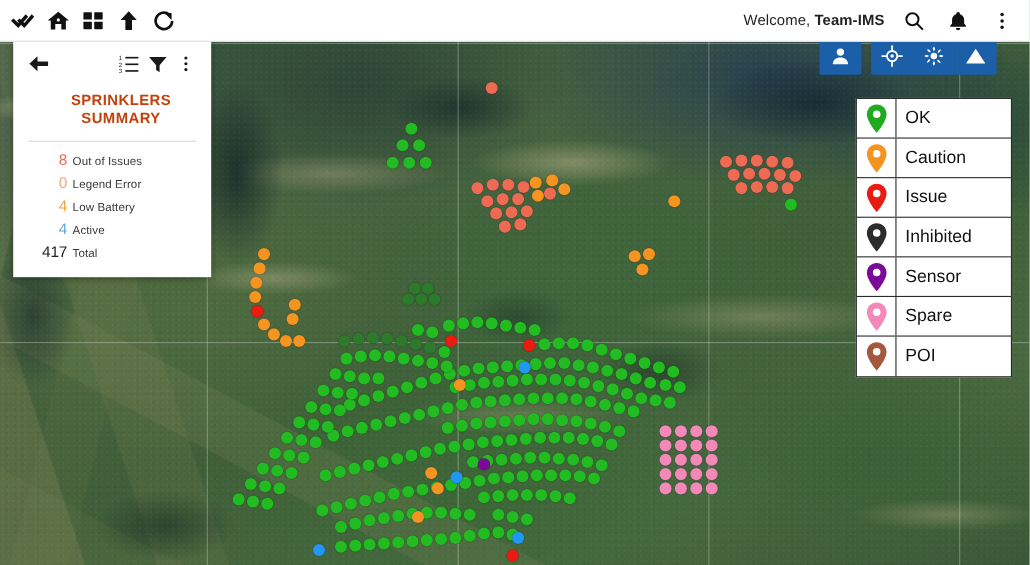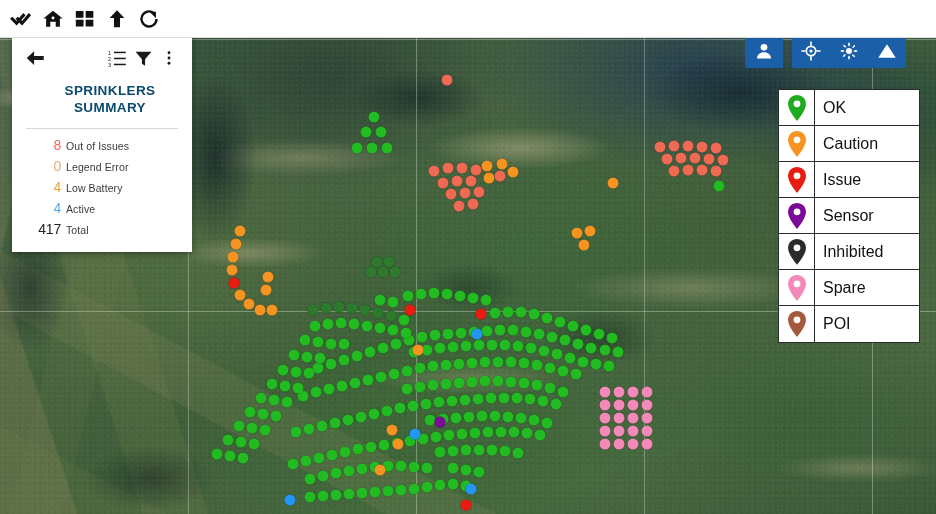--- a/index.html
+++ b/index.html
@@ -132,21 +132,21 @@
   }
   .panel-toolbar .sp { flex: 1; }
   .pbtn {
     width: 26px; height: 26px;
     display: flex; align-items: center; justify-content: center;
     color: #1a1a1a; cursor: pointer;
   }
   .panel-title {
     text-align: center;
     font-size: 13.5px; font-weight: bold;
-    color: #0c4a6e; letter-spacing: .4px;
+    color: #c2410c; letter-spacing: .4px;
     line-height: 17px;
     padding: 10px 8px 12px 24px;
   }
   .panel-div {
     height: 1px; background: #d8d8d8;
     margin: 0 14px 8px 14px;
   }
   .stats { padding: 0 12px 0 12px; }
   .stat-row {
     display: flex; align-items: baseline;
@@ -247,20 +247,47 @@
       </div>
 
       <div class="hicon" title="Refresh">
         <svg width="22" height="22" viewBox="0 0 24 24" fill="none" stroke="currentColor" stroke-width="2.6">
           <path d="M20.2 12 A8.2 8.2 0 1 1 17.3 5.7" stroke-linecap="butt"></path>
           <path d="M12.6 4.2 L19.6 4.2 L19.6 11.2" fill="currentColor" stroke="none"></path>
         </svg>
       </div>
     </div>
 
+    <div class="header-right">
+      <div class="welcome">
+        <span>Welcome, </span><b>Team-IMS</b>
+      </div>
+
+      <div class="hicon" title="Search">
+        <svg width="20" height="20" viewBox="0 0 24 24" fill="none" stroke="currentColor" stroke-width="2.2">
+          <circle cx="10.2" cy="10.2" r="6.6"></circle>
+          <line x1="15.2" y1="15.2" x2="21" y2="21" stroke-linecap="round"></line>
+        </svg>
+      </div>
+
+      <div class="hicon" title="Notifications">
+        <svg width="20" height="20" viewBox="0 0 24 24" fill="currentColor">
+          <path d="M12 2.2 a2 2 0 0 1 2 2 v.5 c3 .8 4.6 3.3 4.6 6.4 v3.6 l2 2.6 v1.1 H3.4 v-1.1 l2-2.6 v-3.6 c0-3.1 1.6-5.6 4.6-6.4 v-.5 a2 2 0 0 1 2-2 z"></path>
+          <path d="M9.6 19.8 h4.8 a2.4 2.4 0 0 1 -4.8 0 z"></path>
+        </svg>
+      </div>
+
+      <div class="hicon" title="More options">
+        <svg width="20" height="20" viewBox="0 0 24 24" fill="currentColor">
+          <circle cx="12" cy="5" r="1.9"></circle>
+            <circle cx="12" cy="12" r="1.9"></circle>
+            <circle cx="12" cy="19" r="1.9"></circle>
+        </svg>
+      </div>
+    </div>
   </div>
 
   <div class="map">
     <div class="map-img">
       <div class="terrain-base"></div>
       <div class="terrain-fields"></div>
       <div class="terrain-ridges"></div>
       <div class="terrain-dark"></div>
       <div class="terrain-noise"></div>
       <div class="grid-lines"></div>
@@ -718,34 +745,34 @@
             <svg class="pin" width="22" height="28" viewBox="0 0 24 32">
               <path d="M12 1.2 C6.2 1.2 1.8 5.6 1.8 11.3 C1.8 19 12 30.6 12 30.6 S22.2 19 22.2 11.3 C22.2 5.6 17.8 1.2 12 1.2 Z" fill="#e81c10"></path>
               <circle cx="12" cy="11.2" r="3.9" fill="#ffffff"></circle>
             </svg>
           </div>
           <div class="legend-label">Issue</div>
         </div>
         <div class="legend-row">
           <div class="legend-pin-cell">
             <svg class="pin" width="22" height="28" viewBox="0 0 24 32">
+              <path d="M12 1.2 C6.2 1.2 1.8 5.6 1.8 11.3 C1.8 19 12 30.6 12 30.6 S22.2 19 22.2 11.3 C22.2 5.6 17.8 1.2 12 1.2 Z" fill="#2b2b2b"></path>
+              <circle cx="12" cy="11.2" r="3.9" fill="#ffffff"></circle>
+            </svg>
+          </div>
+          <div class="legend-label">Inhibited</div>
+        </div>
+        <div class="legend-row">
+          <div class="legend-pin-cell">
+            <svg class="pin" width="22" height="28" viewBox="0 0 24 32">
               <path d="M12 1.2 C6.2 1.2 1.8 5.6 1.8 11.3 C1.8 19 12 30.6 12 30.6 S22.2 19 22.2 11.3 C22.2 5.6 17.8 1.2 12 1.2 Z" fill="#7b0a99"></path>
               <circle cx="12" cy="11.2" r="3.9" fill="#ffffff"></circle>
             </svg>
           </div>
           <div class="legend-label">Sensor</div>
-        </div>
-        <div class="legend-row">
-          <div class="legend-pin-cell">
-            <svg class="pin" width="22" height="28" viewBox="0 0 24 32">
-              <path d="M12 1.2 C6.2 1.2 1.8 5.6 1.8 11.3 C1.8 19 12 30.6 12 30.6 S22.2 19 22.2 11.3 C22.2 5.6 17.8 1.2 12 1.2 Z" fill="#2b2b2b"></path>
-              <circle cx="12" cy="11.2" r="3.9" fill="#ffffff"></circle>
-            </svg>
-          </div>
-          <div class="legend-label">Inhibited</div>
         </div>
         <div class="legend-row">
           <div class="legend-pin-cell">
             <svg class="pin" width="22" height="28" viewBox="0 0 24 32">
               <path d="M12 1.2 C6.2 1.2 1.8 5.6 1.8 11.3 C1.8 19 12 30.6 12 30.6 S22.2 19 22.2 11.3 C22.2 5.6 17.8 1.2 12 1.2 Z" fill="#f389b8"></path>
               <circle cx="12" cy="11.2" r="3.9" fill="#ffffff"></circle>
             </svg>
           </div>
           <div class="legend-label">Spare</div>
         </div>

